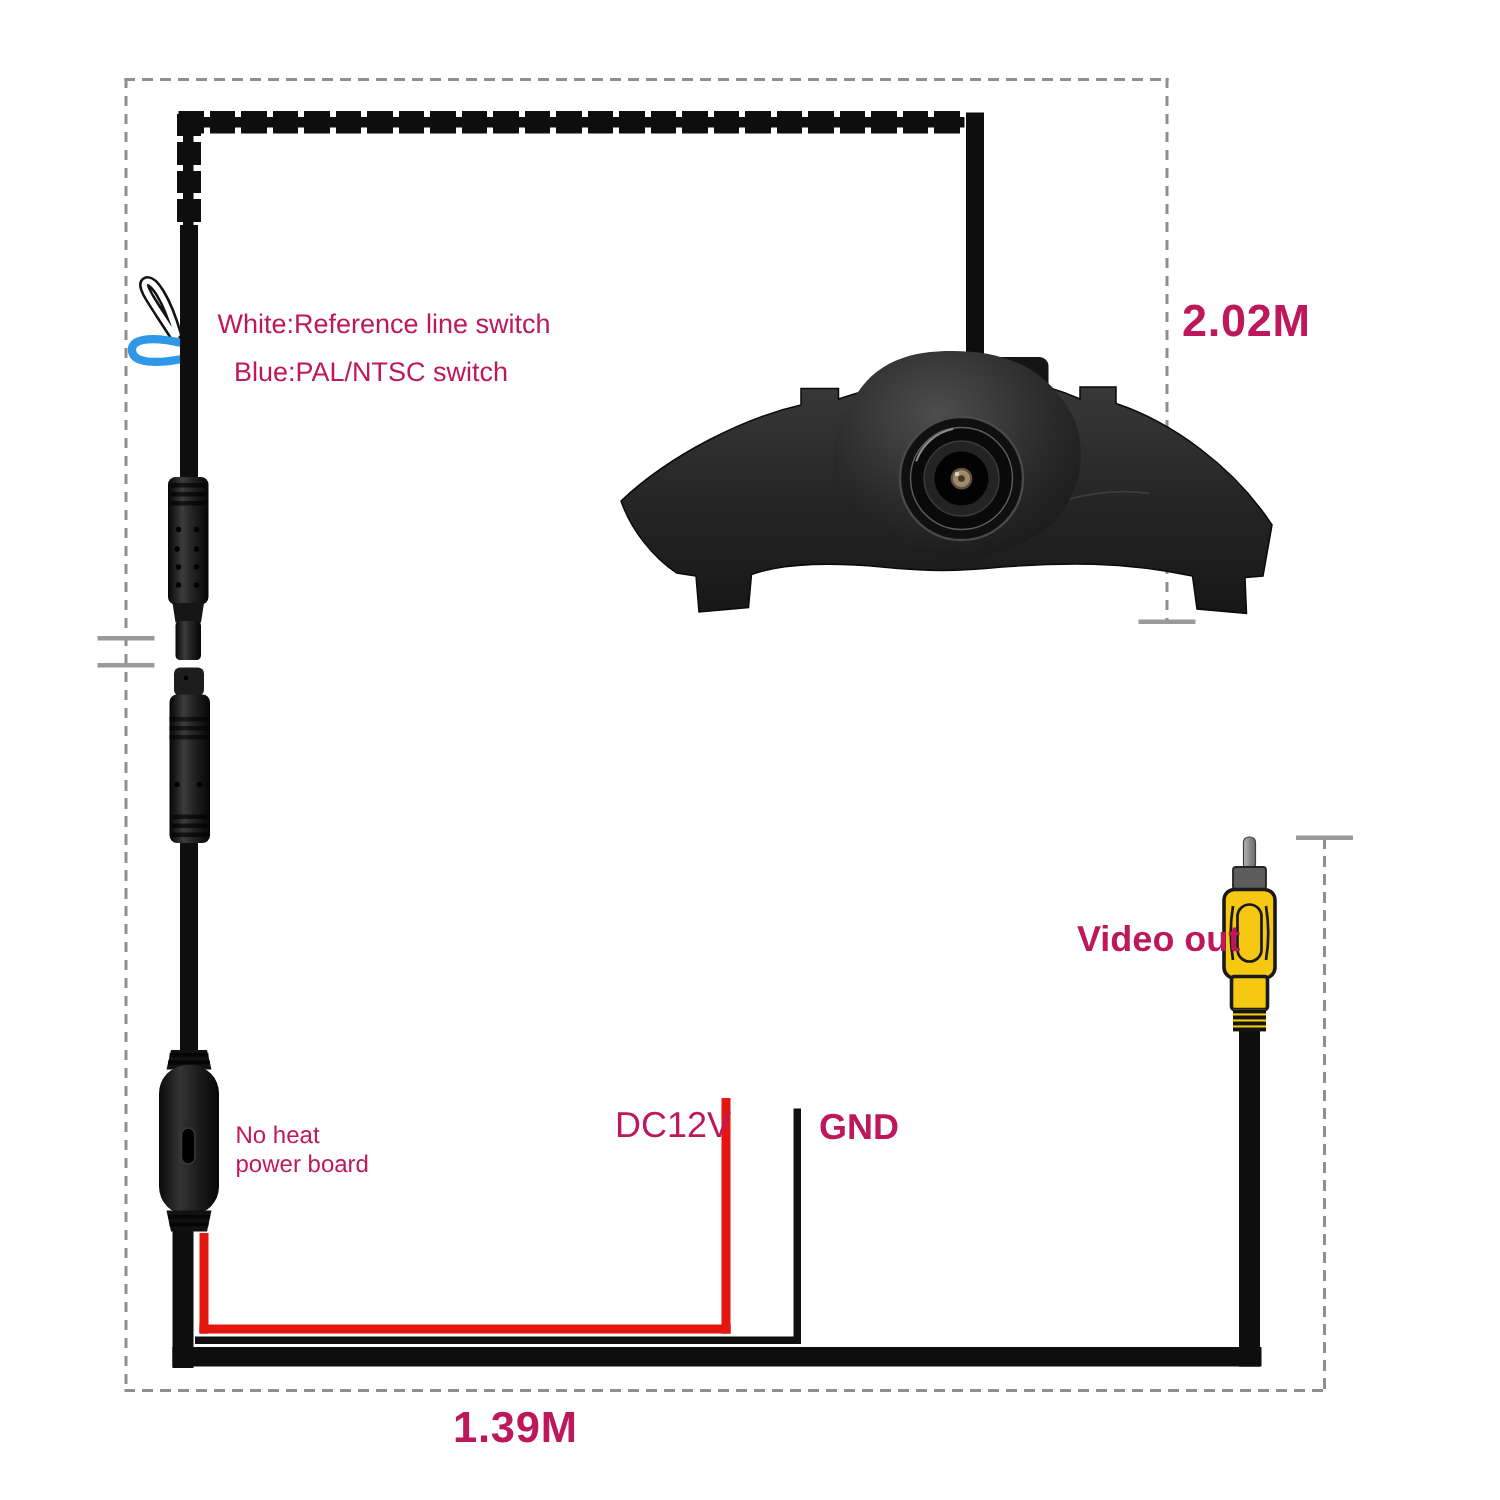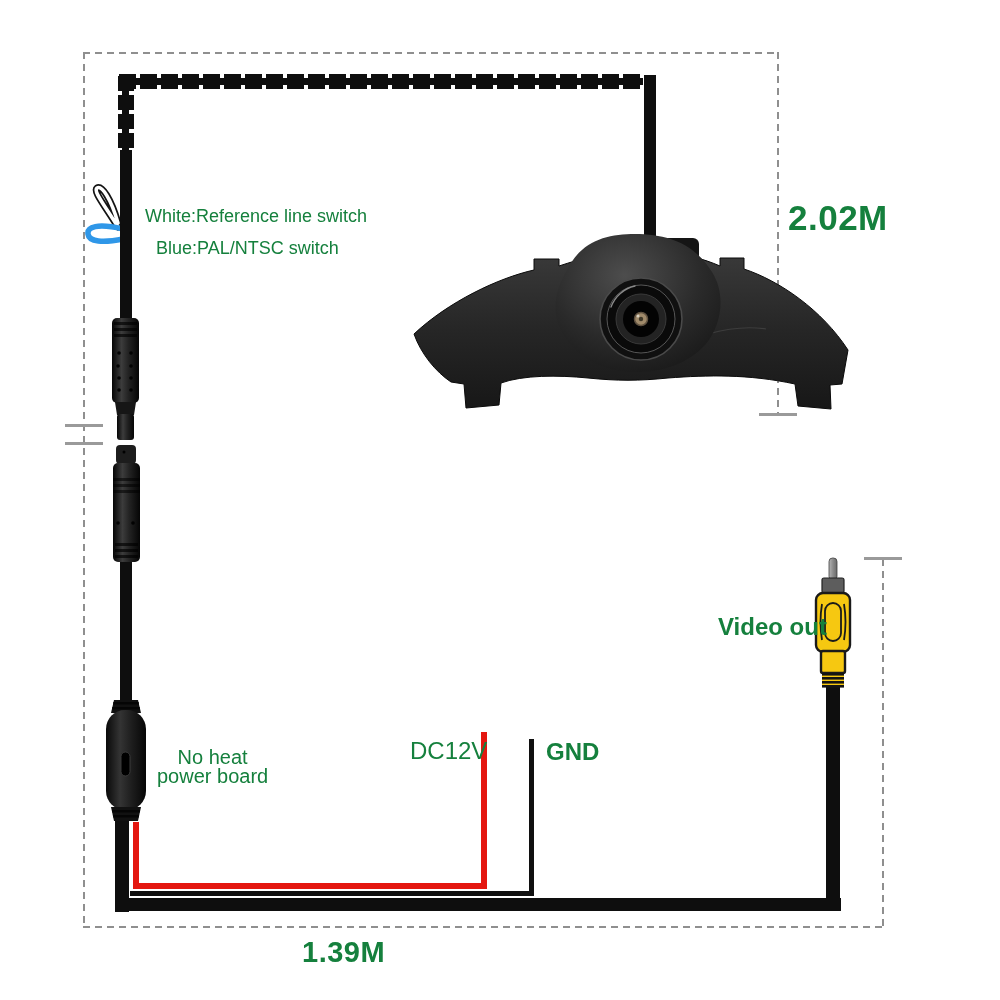--- a/index.html
+++ b/index.html
@@ -1,17 +1,17 @@
 <!DOCTYPE html>
 <html><head>
 <meta charset="utf-8">
 <style>
   html,body{margin:0;padding:0;background:#fff;}
   #stage{position:relative;width:1000px;height:1000px;background:#ffffff;overflow:hidden;
-         font-family:"Liberation Sans","DejaVu Sans",sans-serif;color:#15803d;}
+         font-family:"Liberation Sans","DejaVu Sans",sans-serif;color:#be185d;}
   .abs{position:absolute;}
   
   .dash-v{width:2px;background:repeating-linear-gradient(180deg,#8f8f8f 0 7px,transparent 7px 12px);}
   .dash-h{height:2px;background:repeating-linear-gradient(90deg,#8f8f8f 0 7px,transparent 7px 12px);}
   .tick{height:3px;width:38px;background:#9a9a9a;}
   
   .cable{background:#0e0e0e;}
   .corr-h{background-image:
       repeating-linear-gradient(90deg,#0e0e0e 0 17px,transparent 17px 21px),
       linear-gradient(#0e0e0e,#0e0e0e);
@@ -22,25 +22,25 @@
       repeating-linear-gradient(180deg,#0e0e0e 0 15px,transparent 15px 19px),
       linear-gradient(#0e0e0e,#0e0e0e);
       background-size:100% auto,7px 100%;
       background-position:0 0,4px 0;
       background-repeat:repeat,no-repeat;}
   .wire-red{background:#e41710;}
   .wire-blk{background:#101010;}
   
   .lbl{white-space:nowrap;}
   .lbl-sw{font-size:18px;}
-  .lbl-meas{font-size:35px;font-weight:bold;letter-spacing:0.5px;}
+  .lbl-meas{font-size:30px;font-weight:bold;letter-spacing:0.5px;}
   .lbl-meas-b{font-size:29px;font-weight:bold;letter-spacing:0.5px;}
   .lbl-video{font-size:24px;font-weight:bold;}
   .lbl-wire{font-size:24px;}
-  .lbl-board{font-size:20px;line-height:19px;text-align:center;}
+  .lbl-board{font-size:16px;line-height:19px;}
 </style>
 </head>
 <body>
 
 <div id="stage">
 
   <div class="abs dash-v" style="left:83px;top:52px;height:876px;"></div>
   <div class="abs dash-h" style="left:83px;top:52px;width:696px;"></div>
   <div class="abs dash-h" style="left:83px;top:926px;width:802px;"></div>
   <div class="abs dash-v" style="left:777px;top:52px;height:362px;"></div>

